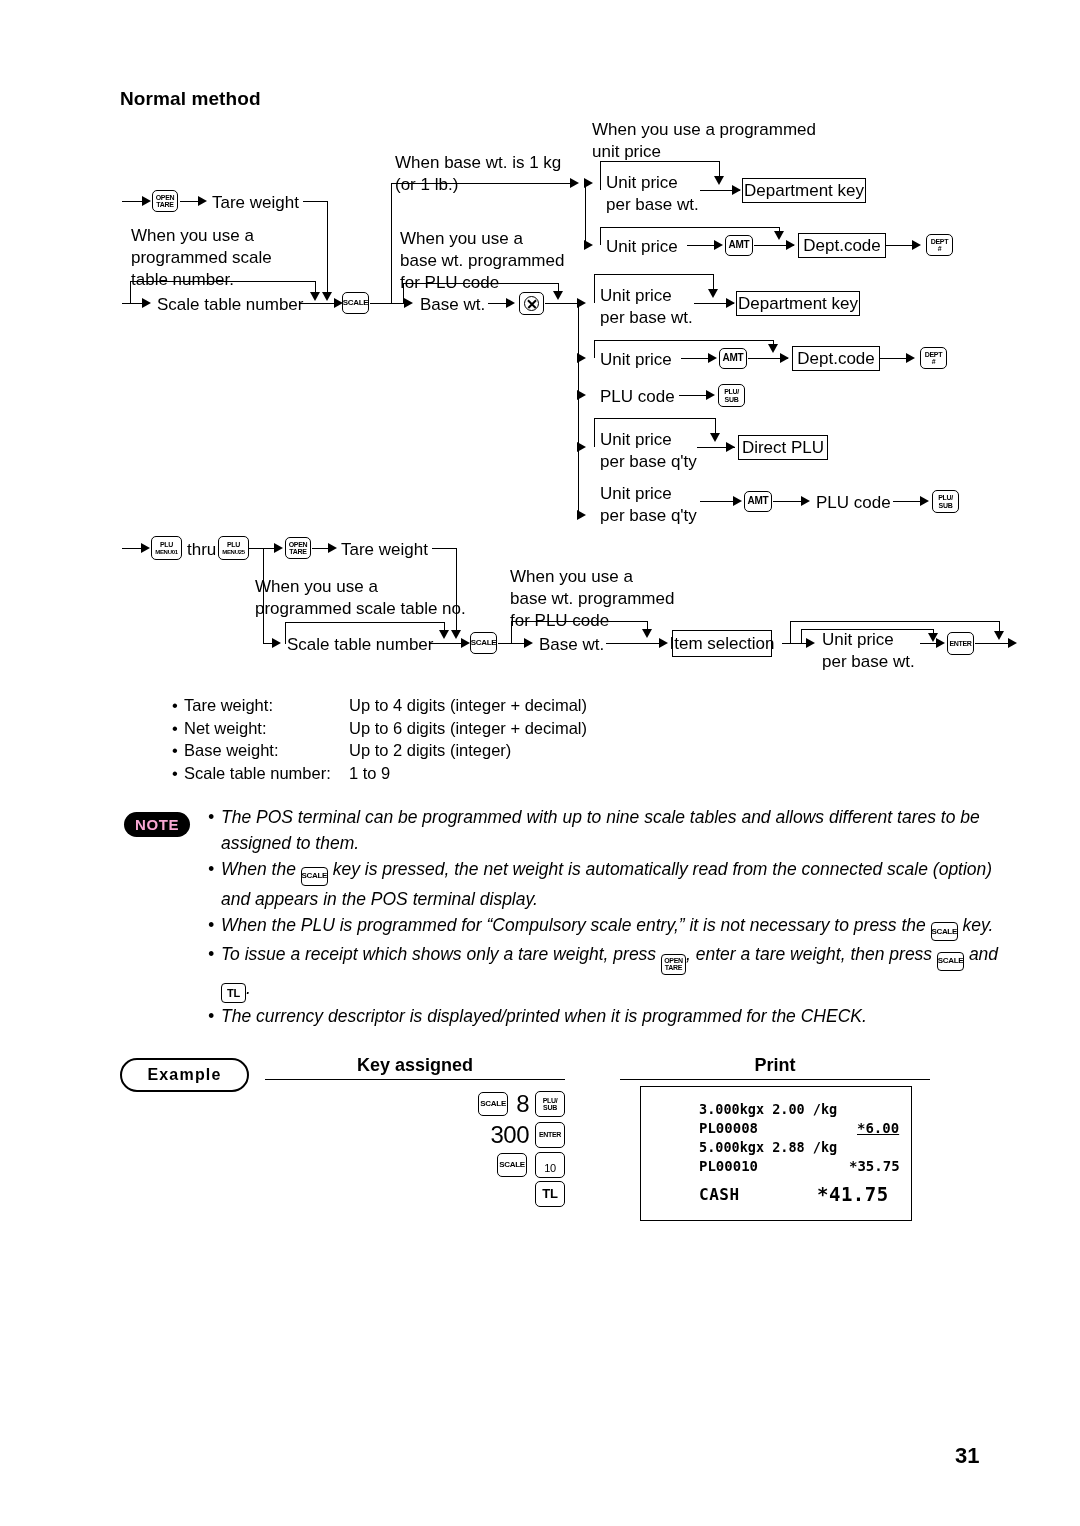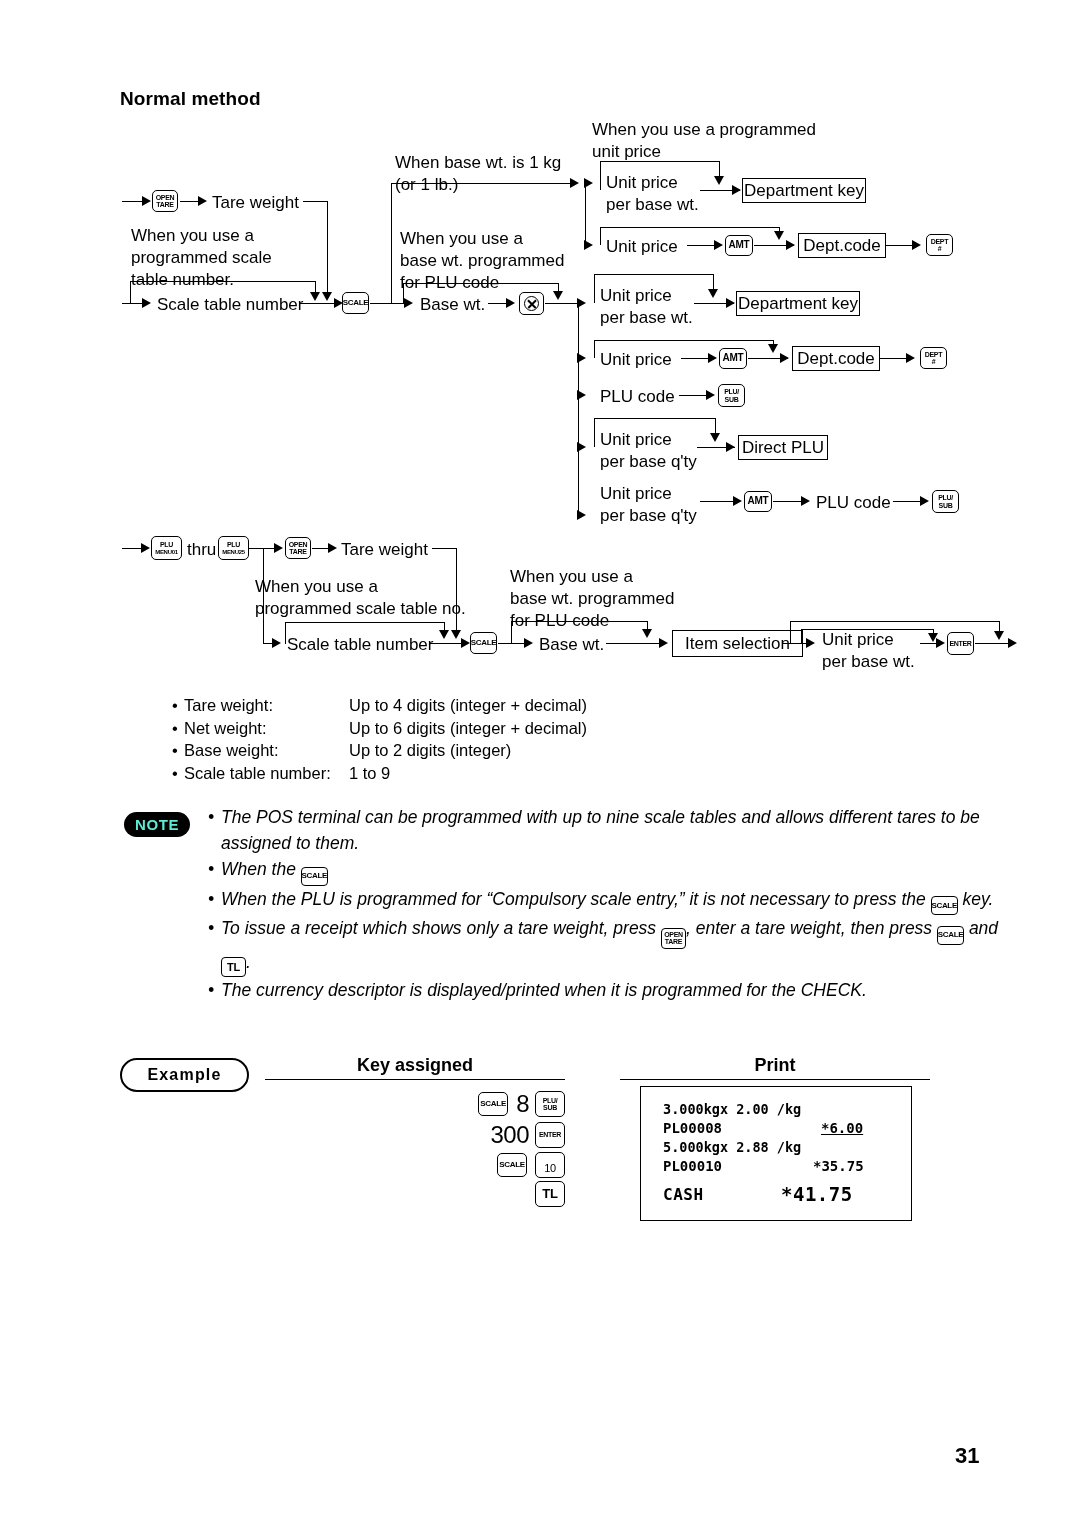--- a/index.html
+++ b/index.html
@@ -70,21 +70,21 @@
   .circ:after{transform:translate(-50%,-50%) rotate(-45deg);}
 
   
   .spec{position:absolute;font-size:16.5px;line-height:22.5px;}
   .spec .row{display:flex;}
   .spec .b{width:12px;}
   .spec .t1{width:165px;}
 
   
   .note-badge{
-    position:absolute;background:#000;color:#5eead4;border-radius:13px;
+    position:absolute;background:#000;color:#f9a8d4;border-radius:13px;
     font-size:15px;font-weight:bold;letter-spacing:.6px;
     display:flex;align-items:center;justify-content:center;
   }
   .notes{position:absolute;font-style:italic;font-size:17.5px;line-height:26px;}
   .notes .nb{display:flex;}
   .notes .dot{width:13px;flex:none;}
   .notes .body{flex:1;}
   .inlinekey{
     display:inline-flex;align-items:center;justify-content:center;
     border:1.4px solid #000;border-radius:4px;background:#fff;
@@ -104,21 +104,21 @@
 
   .keyop{position:absolute;}
   .keyrow{display:flex;align-items:center;justify-content:flex-end;margin-bottom:3px;}
   .numtok{font-size:24px;margin-right:6px;letter-spacing:-.5px;}
 
   
   .receipt{
     position:absolute;border:1.8px solid #000;background:#fff;
     font-family:"DejaVu Sans Mono", monospace;
   }
-  .rline{position:absolute;white-space:pre;font-weight:bold;}
+  .rline{position:absolute;white-space:pre;font-weight:bold;margin-left:36px;}
 
   .pageno{position:absolute;font-size:22px;font-weight:bold;}
 </style>
 </head>
 <body>
 
 <div class="page">
 
   <div class="abs h-title" style="left:120px;top:88px;">Normal method</div>
 
@@ -364,21 +364,21 @@
     <div class="abs ftext" style="left:539px;top:634px;">Base wt.</div>
 
     <div class="vl" style="left:511px;top:621px;height:22px;"></div>
     <div class="hl" style="left:511px;top:621px;width:137px;"></div>
     <div class="vl" style="left:647px;top:621px;height:12px;"></div>
     <div class="ar ar-d" style="left:642px;top:629px;"></div>
 
     <div class="hl" style="left:606px;top:643px;width:60px;"></div>
     <div class="ar ar-r" style="left:659px;top:638px;"></div>
 
-    <div class="boxlbl" style="left:672px;top:630px;width:131px;height:27px;">Item selection</div>
+    <div class="boxlbl" style="left:672px;top:630px;width:100px;height:27px;">Item selection</div>
 
     <div class="hl" style="left:782px;top:643px;width:30px;"></div>
     <div class="vl" style="left:790px;top:621px;height:22px;"></div>
     <div class="hl" style="left:790px;top:621px;width:210px;"></div>
     <div class="vl" style="left:999px;top:621px;height:14px;"></div>
     <div class="ar ar-d" style="left:994px;top:631px;"></div>
 
     <div class="vl" style="left:801px;top:629px;height:14px;"></div>
     <div class="hl" style="left:801px;top:629px;width:133px;"></div>
     <div class="vl" style="left:933px;top:629px;height:7px;"></div>
@@ -429,20 +429,21 @@
       <span class="body">The POS terminal can be programmed with up to nine scale tables and allows different tares to be assigned to them.</span>
     </div>
 
     <div class="nb">
       <span class="dot">•</span>
       <span class="body">
         <span>When the</span>
         <span class="inlinekey" style="width:27px;height:19px;font-size:8px;">
             <span>SCALE</span>
           </span>
+        <span>key is pressed, the net weight is automatically read from the connected scale (option) and appears in the POS terminal display.</span>
       </span>
     </div>
 
     <div class="nb">
       <span class="dot">•</span>
       <span class="body">
         <span>When the PLU is programmed for “Compulsory scale entry,” it is not necessary to press the</span>
         <span class="inlinekey" style="width:27px;height:19px;font-size:8px;">
             <span>SCALE</span>
           </span>

